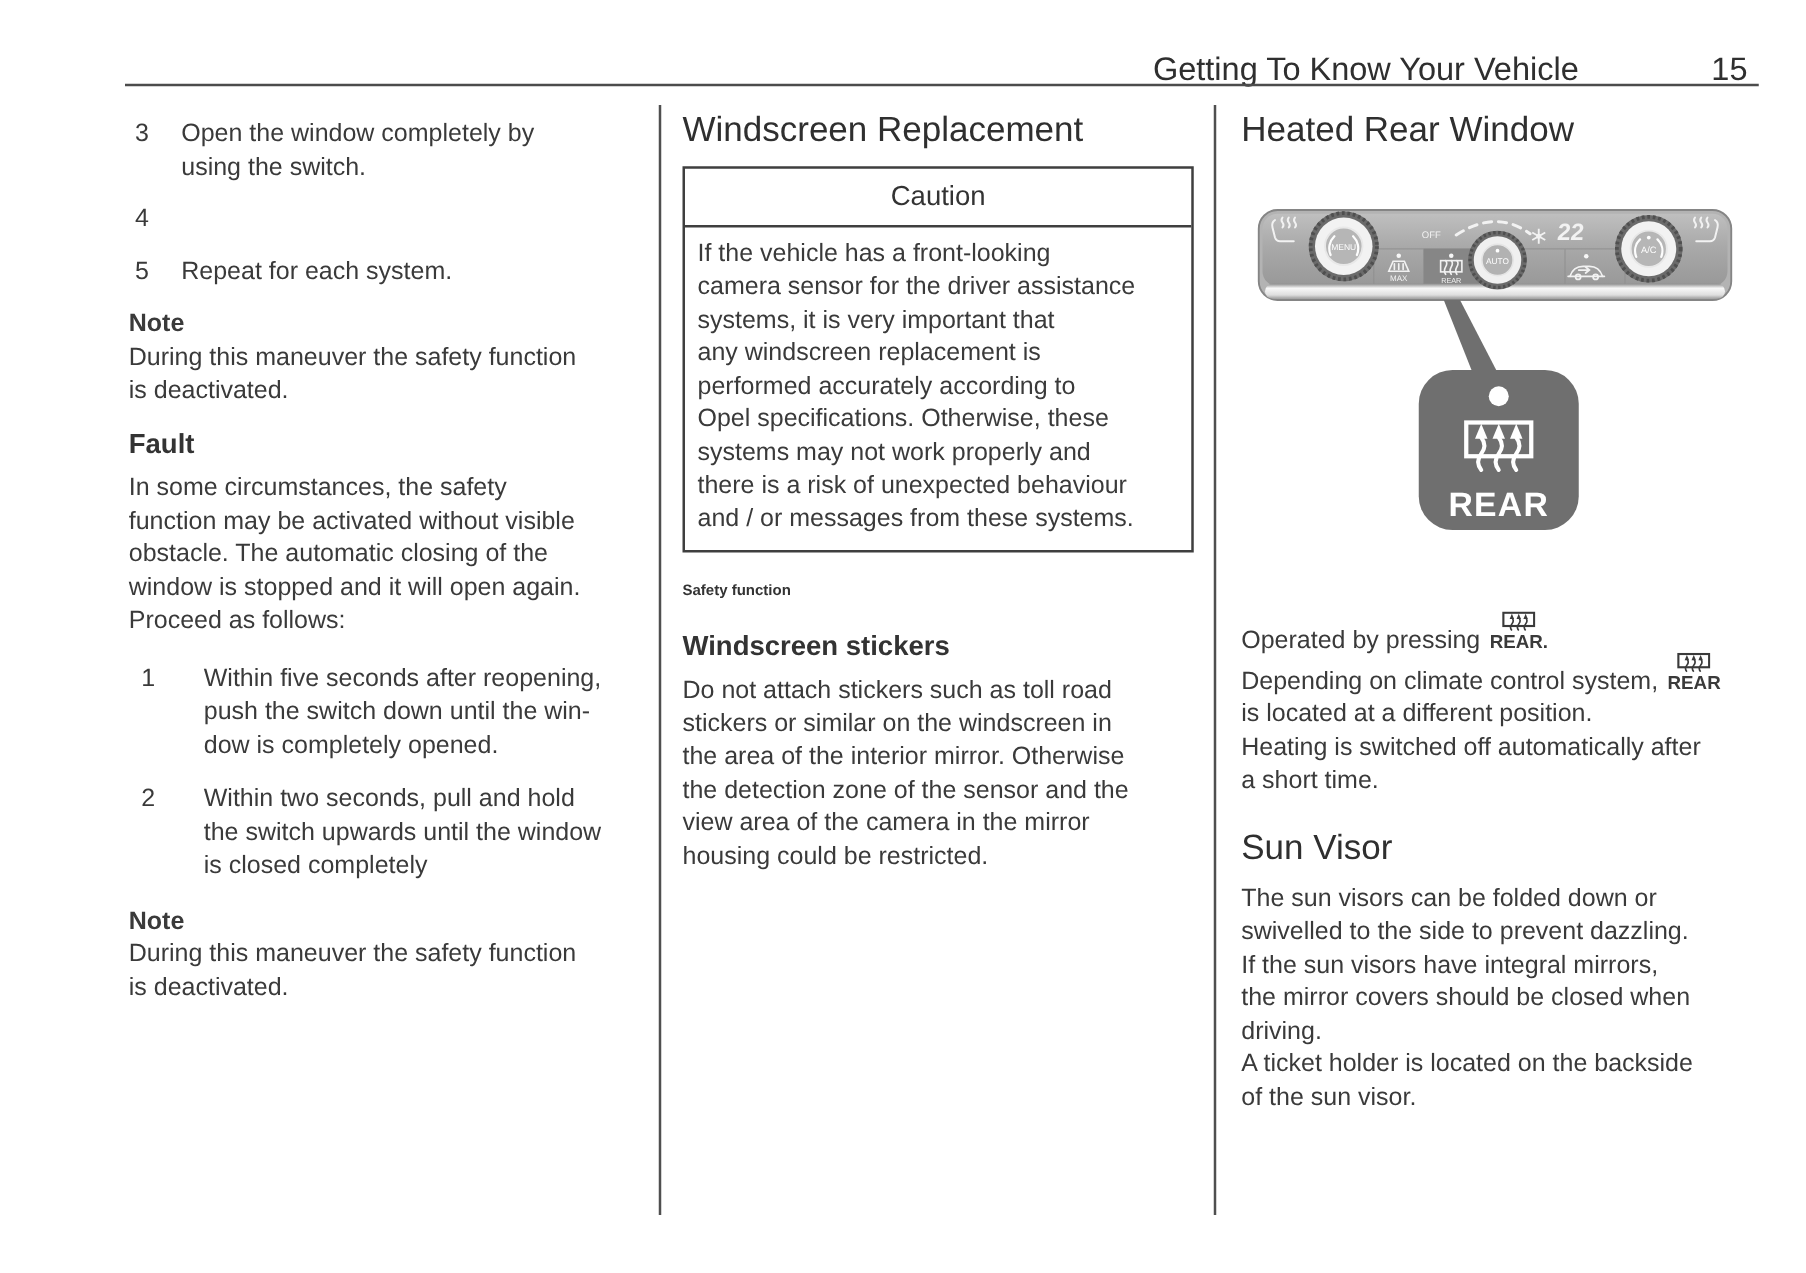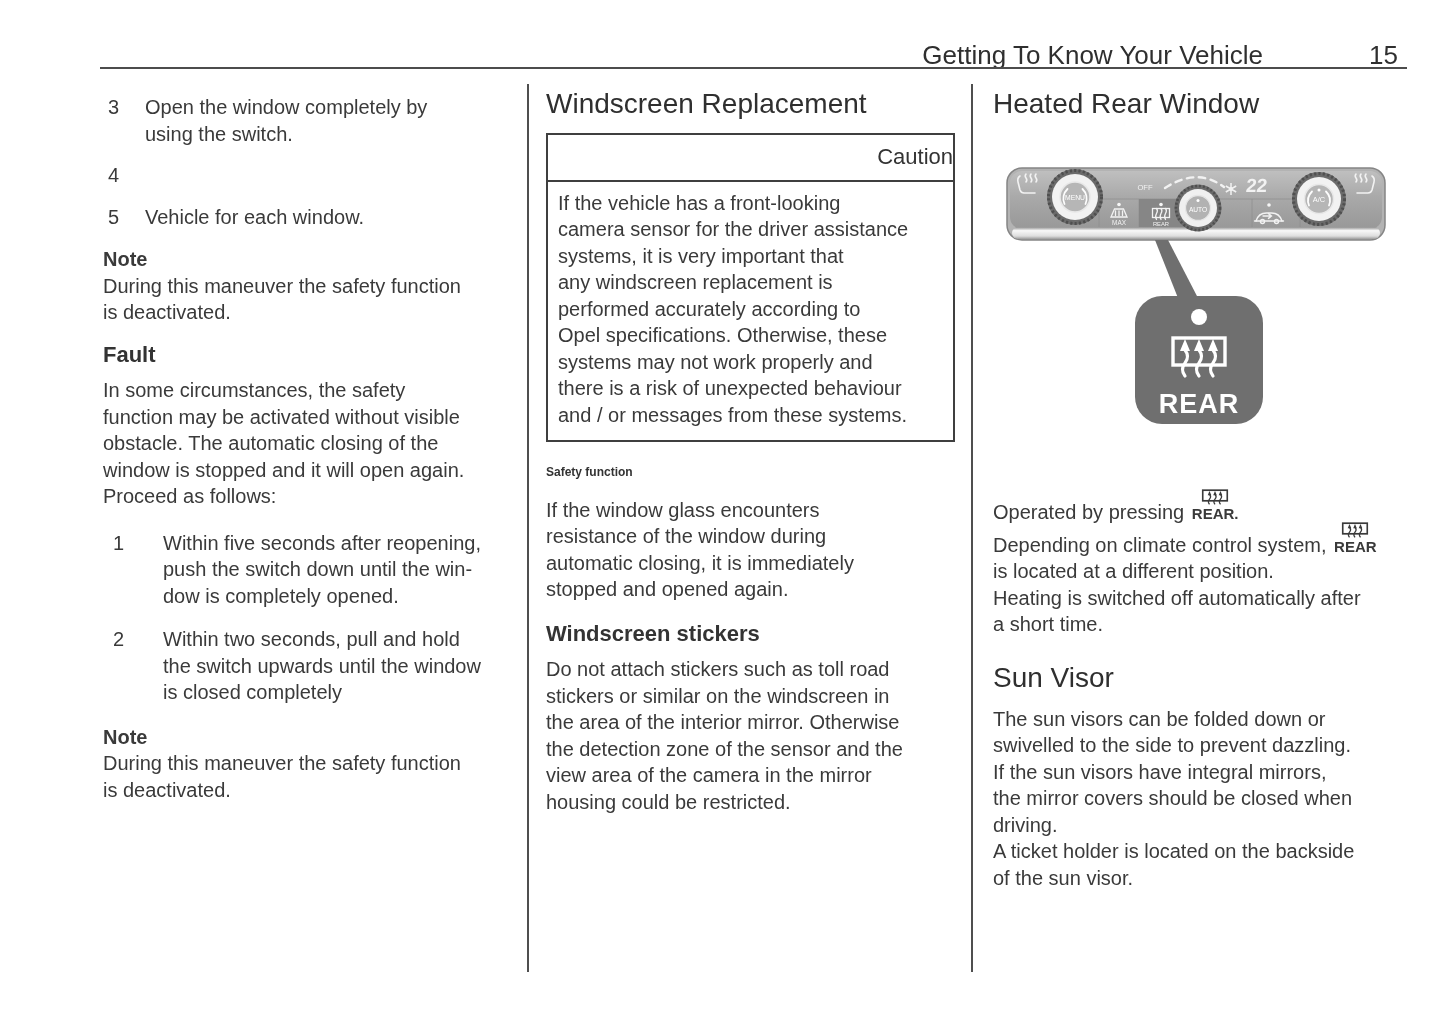--- a/index.html
+++ b/index.html
@@ -30,21 +30,21 @@
   .step{display:flex;margin-bottom:15px}
   .step .num{flex:0 0 37px;padding-left:5px}
   .fsteps .step{margin-bottom:17px}
   .fsteps .step .num{flex:0 0 50px;padding-left:10px}
   .note-label{font-weight:bold;margin-top:16px}
   .fault-h{font-size:22px;font-weight:bold;margin:16px 0 9px;color:#333}
   .fsteps{margin-top:20px}
   .note2 .note-label{margin-top:18px}
 
   .caution-box{border:2px solid #3f3f3f}
-  .caution-title{font-size:22px;text-align:right;padding:9px 0;border-bottom:2px solid #3f3f3f;color:#333}
+  .caution-title{font-size:22px;text-align:center;padding:9px 0;border-bottom:2px solid #3f3f3f;color:#333}
   .caution-body{padding:8px 10px 12px}
   .sub20{font-size:12px;font-weight:bold;margin:17px 0 11px;color:#333}
   .sub22{font-size:22px;font-weight:bold;margin:18px 0 9px;color:#333}
 
   .illus{display:block;margin:43px 0 0 0}
   .p-operated{margin:70px 0 6px}
   .p-flow{margin:0}
   .suffix-line{display:block}
   .sunvisor-h{font-size:28px;line-height:32px;font-weight:normal;color:#2f2f2f;margin:24px 0 12px}
 
@@ -68,21 +68,21 @@
   <div class="step">
     <span class="num">3</span>
     <span class="pre">Open the window completely by
 using the switch.</span>
   </div>
   <div class="step">
     <span class="num">4</span>
   </div>
   <div class="step">
     <span class="num">5</span>
-    <span class="pre">Vehicle for each window.</span>
+    <span class="pre">Repeat for each system.</span>
   </div>
 
   <div class="note-label">Note</div>
   <div class="pre">During this maneuver the safety function
 is deactivated.</div>
 
   <div class="fault-h">Fault</div>
   <div class="pre">In some circumstances, the safety
 function may be activated without visible
 obstacle. The automatic closing of the
@@ -121,24 +121,20 @@
 systems, it is very important that
 any windscreen replacement is
 performed accurately according to
 Opel specifications. Otherwise, these
 systems may not work properly and
 there is a risk of unexpected behaviour
 and / or messages from these systems.</div>
   </div>
 
   <div class="sub20">Safety function</div>
-  <div class="pre">If the window glass encounters
-resistance of the window during
-automatic closing, it is immediately
-stopped and opened again.</div>
 
   <div class="sub22">Windscreen stickers</div>
   <div class="pre">Do not attach stickers such as toll road
 stickers or similar on the windscreen in
 the area of the interior mirror. Otherwise
 the detection zone of the sensor and the
 view area of the camera in the mirror
 housing could be restricted.</div>
 </div>
 

